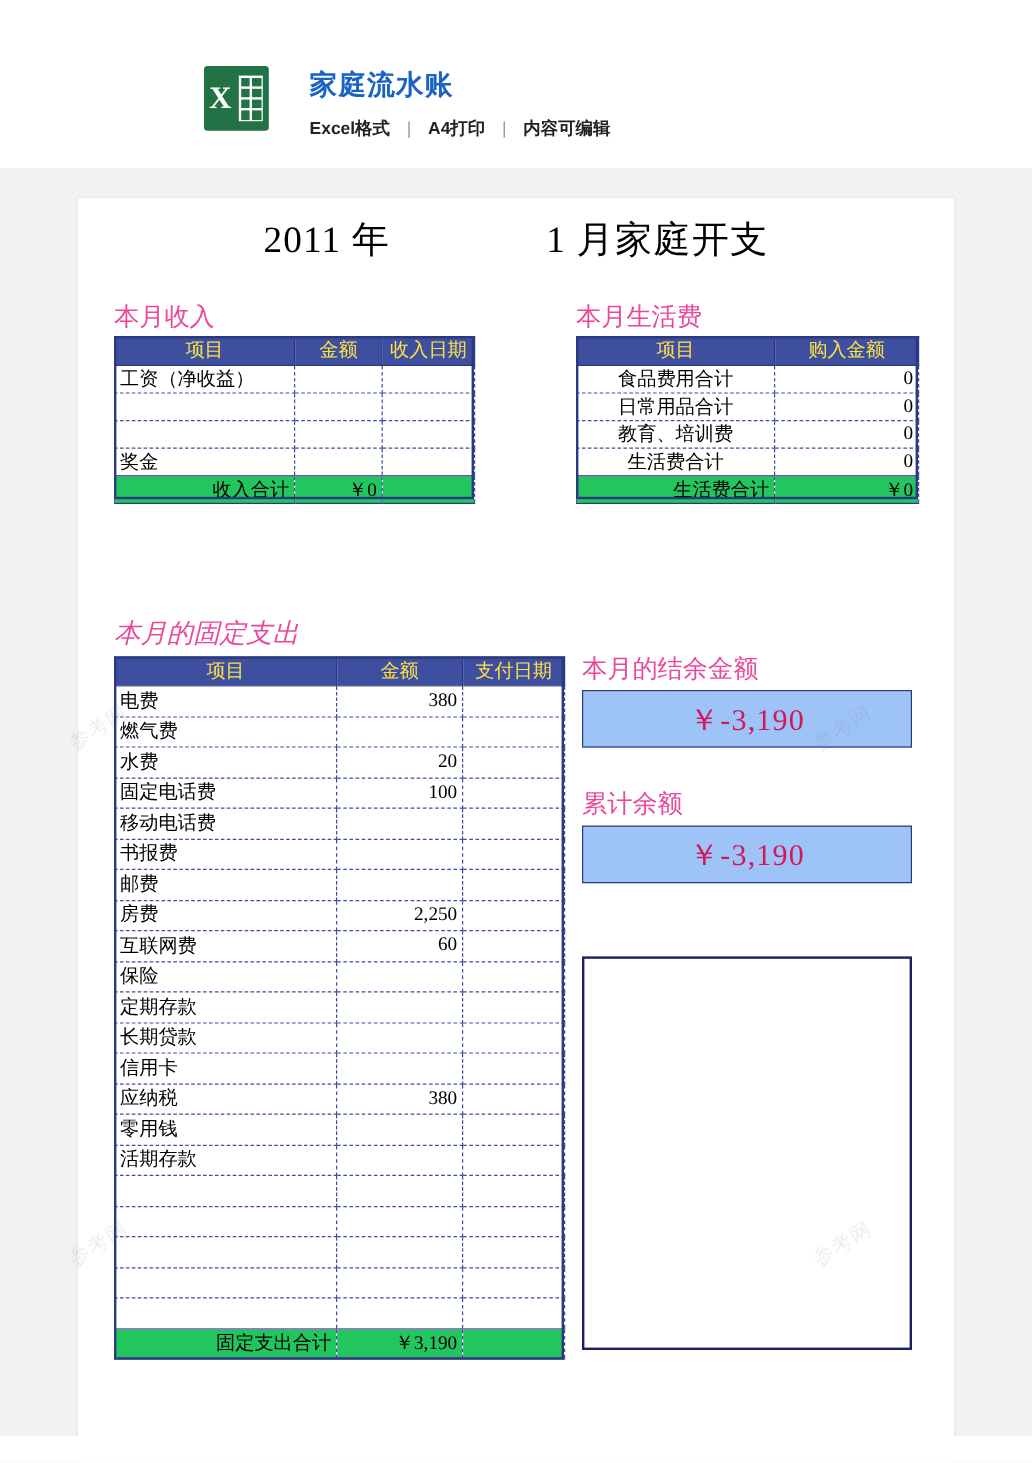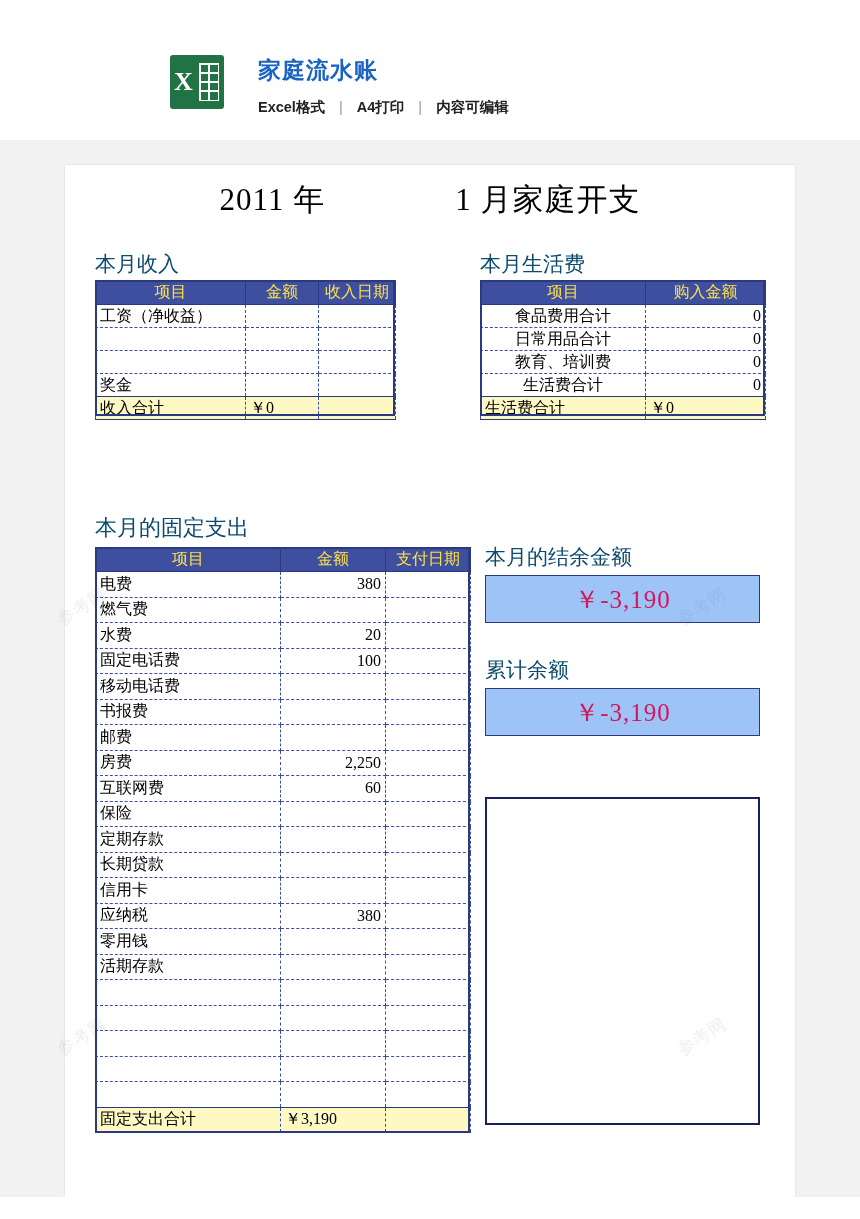--- a/index.html
+++ b/index.html
@@ -111,21 +111,21 @@
     font-size: 31px;
     color: #000000;
     letter-spacing: 1px;
   }
   .doc-title .year { margin-right: 130px; }
 
   .section-label {
     position: absolute;
     font-size: 21px;
     font-family: "Liberation Serif", serif;
-    color: #0c4a6e;
+    color: #ec4899;
   }
 
   
   table.grid-table {
     position: absolute;
     border-collapse: collapse;
     table-layout: fixed;
     font-family: "Liberation Serif", serif;
   }
   table.grid-table td, table.grid-table th {
@@ -140,22 +140,22 @@
   }
   table.grid-table tr.head th {
     background: #3f4fa0;
     color: #fde047;
     text-align: center;
     border: 1px solid #2b3a80;
     font-size: 16px;
     height: 23px;
   }
   table.grid-table tr.total td {
-    background: #fef9c3;
-    text-align: left;
+    background: #22c55e;
+    text-align: right;
     border-top: 1px solid #2b3a80;
     border-bottom: 1px solid #2b3a80;
     font-weight: normal;
   }
   table.grid-table td.num {
     text-align: right;
   }
   table.grid-table td.ctr {
     text-align: center;
   }
@@ -339,21 +339,21 @@
       <td class="num">0</td>
     </tr>
     <tr class="total">
       <td>生活费合计</td>
       <td class="num">￥0</td>
     </tr>
   </tbody>
     </table>
   <div class="outer-box" style="left:415px; top:115px; width:285px; height:136px;"></div>
 
-  <div class="section-label" style="left:30px; top:348px; font-size:22px;">本月的固定支出</div>
+  <div class="section-label" style="left:30px; top:348px; font-size:22px;font-style:italic;">本月的固定支出</div>
   <table class="grid-table" id="fixed-table">
     <colgroup>
         <col class="c1">
         <col class="c2">
         <col class="c3">
       </colgroup>
     <tbody>
         <tr class="head">
       <th>项目</th>
       <th>金额</th>

